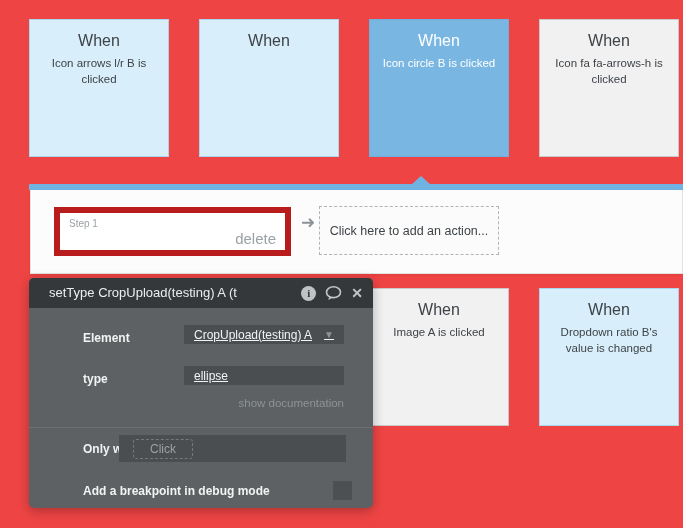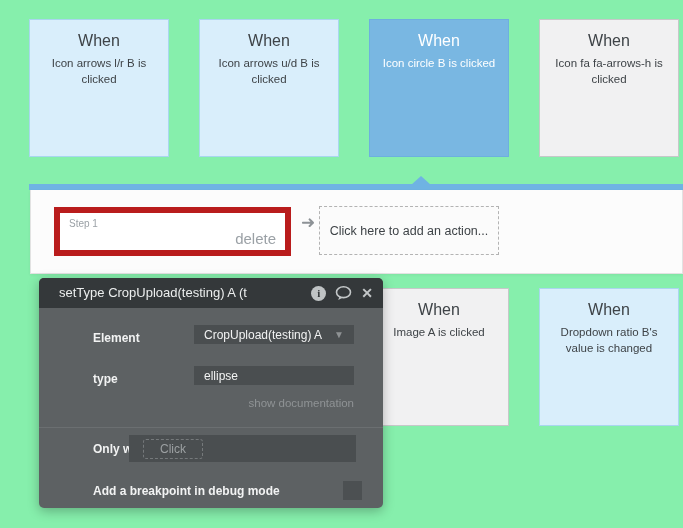--- a/index.html
+++ b/index.html
@@ -1,18 +1,18 @@
 <!DOCTYPE html>
 <html><head>
 <meta charset="utf-8">
 <style>
   * { margin:0; padding:0; box-sizing:border-box; }
   html,body { background:#ffffff; }
   body { font-family:"Liberation Sans", sans-serif; }
-  .stage { position:relative; width:683px; height:528px; background:#86efac; overflow:hidden; }
+  .stage { position:relative; width:683px; height:528px; background:#ef4444; overflow:hidden; }
 
   
   .card { position:absolute; width:140px; height:138px; text-align:center; padding:12px 8px 0 8px; cursor:pointer; }
   .card .card-title { font-size:16px; font-weight:500; color:#3e4347; margin-bottom:6px; }
   .card .card-sub { font-size:11.5px; line-height:1.35; color:#3e4347; }
   .card.light { background:#d9eefb; border:1px solid #a9d6ef; }
   .card.gray  { background:#f1f1f2; border:1px solid #c6c8c9; }
   .card.selected { background:#79b7e2; border:1px solid #6db0de; }
   .card.selected .card-title, .card.selected .card-sub { color:#ffffff; }
 
@@ -35,37 +35,37 @@
       border:6px solid #b91c1c; padding:5px 9px 0 9px; cursor:pointer; }
   .step-label { font-size:10px; color:#9ba1a6; }
   .step-title { font-size:12.5px; color:#41474c; white-space:nowrap; }
   .step-delete { position:absolute; right:9px; bottom:3px; font-size:15px; color:#9ba1a6; cursor:pointer; }
   .step-arrow { position:absolute; left:270px; top:22px; font-size:17px; color:#8d9296; }
   .add-action { position:absolute; left:288px; top:16px; width:180px; height:49px; background:#fbfbfb;
       border:1px dashed #b3b3b3; display:flex; align-items:center; justify-content:center;
       font-size:12.5px; color:#3e4347; cursor:pointer; }
 
   
-  .popup { position:absolute; left:39px; top:278px; width:344px; height:230px; border-radius:5px;
+  .popup { position:absolute; left:29px; top:278px; width:344px; height:230px; border-radius:5px;
       background:#5d6163; box-shadow:0 3px 12px rgba(0,0,0,0.28); z-index:10; }
   .popup-header { position:absolute; left:0; top:0; width:100%; height:30px; background:#34383a;
       border-radius:5px 5px 0 0; }
   .popup-title { position:absolute; left:20px; top:0; width:250px; line-height:30px; font-size:13px;
       color:#eceeee; white-space:nowrap; overflow:hidden; }
   .popup-icons { position:absolute; right:10px; top:0; height:30px; display:flex; align-items:center; gap:9px; }
   .icon-info { width:15px; height:15px; border-radius:50%; background:#bfc3c4; color:#34383a;
       font-size:11px; font-weight:bold; text-align:center; line-height:15px; cursor:pointer;
       font-family:"Liberation Serif", serif; }
   .icon-bubble { cursor:pointer; display:flex; }
   .icon-close { color:#c3c7c8; font-size:14px; font-weight:bold; cursor:pointer; }
 
   .popup-label { position:absolute; left:20px; font-size:12px; font-weight:600; color:#f2f3f3;padding-left:34px; }
   .popup-field { position:absolute; left:155px; width:160px; height:19px; background:#4a4e50;
       color:#f2f3f3; font-size:12px; border:none; padding:0 10px;
-      font-family:"Liberation Sans", sans-serif; }
+      font-family:"Liberation Sans", sans-serif;text-decoration:underline; }
   .dropdown { cursor:pointer; display:flex; align-items:center; justify-content:space-between; }
   .dropdown .caret { color:#8e9294; font-size:10px; }
   .show-doc { position:absolute; right:29px; top:119px; font-size:11.5px; color:#8f9395; cursor:pointer;margin-left:32px; }
   .popup-divider { position:absolute; left:0; top:149px; width:100%; height:1px; background:#6b6f71; }
   .onlywhen-field { position:absolute; left:90px; top:157px; width:227px; height:27px; background:#4a4e50;
       display:flex; align-items:center; padding:0 14px; cursor:text; }
   .placeholder-chip { border:1px dashed #75797b; border-radius:3px; padding:2px 16px;
       font-size:12px; color:#9ca0a2; }
   .checkbox { position:absolute; left:304px; top:203px; width:19px; height:19px; background:#4c5052;
       cursor:pointer; }
@@ -74,21 +74,20 @@
 <body>
 
 <div class="stage">
 
   <div class="card light c1">
     <div class="card-title">When</div>
     <div class="card-sub">Icon arrows l/r B is clicked</div>
   </div>
   <div class="card light c2">
     <div class="card-title">When</div>
-    <div class="card-sub">Icon arrows u/d B is clicked</div>
   </div>
   <div class="card selected c3">
     <div class="card-title">When</div>
     <div class="card-sub">Icon circle B is clicked</div>
   </div>
   <div class="card gray c4">
     <div class="card-title">When</div>
     <div class="card-sub">Icon fa fa-arrows-h is clicked</div>
   </div>
 

